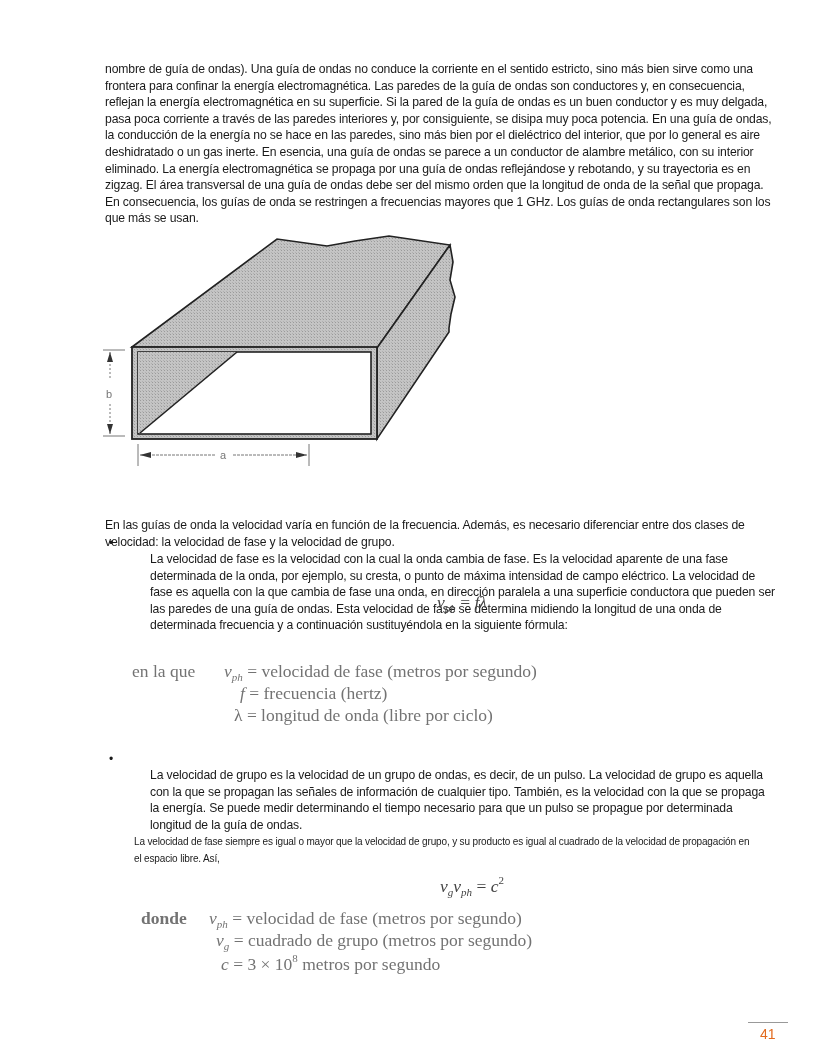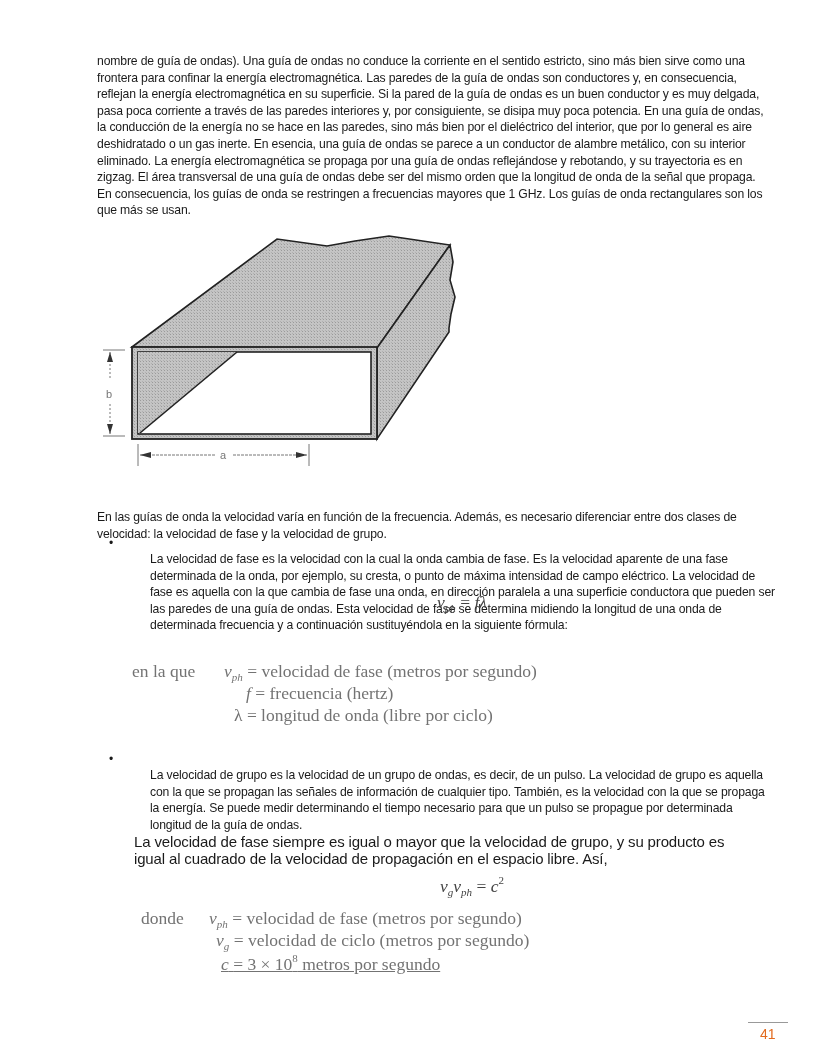--- a/index.html
+++ b/index.html
@@ -1,24 +1,24 @@
 <!DOCTYPE html>
 <html><head>
 <meta charset="utf-8">
 <style>
   html, body { margin: 0; padding: 0; background: #ffffff; }
   body { width: 816px; height: 1056px; position: relative; overflow: hidden;
          font-family: "Liberation Sans", sans-serif; color: #1a1a1a; }
   .para { position: absolute; left: 89px; width: 670px; font-size: 12.2px; line-height: 16.6px;
-          letter-spacing: -0.15px; margin: 8px; }
+          letter-spacing: -0.15px; margin: 16px; }
   .bullet-item { position: absolute; left: 109px; width: 650px; font-size: 12.2px; line-height: 16.6px;
                  letter-spacing: -0.15px; }
   .bullet-dot { position: absolute; left: 0; top: 0; width: 20px; }
   .bullet-text { position: absolute; left: 25px; width: 625px; margin: 16px; }
-  .indent-para { position: absolute; left: 134px; width: 625px; font-size: 15px; line-height: 16.6px;
+  .indent-para { position: absolute; left: 134px; width: 625px; font-size: 10px; line-height: 16.6px;
                  letter-spacing: -0.15px; margin: 0; }
   .eq { position: absolute; font-family: "Liberation Serif", serif; color: #444; font-size: 17.5px; }
   .eq i { font-style: italic; }
   .eq sub { font-size: 11px; vertical-align: -4px; font-style: italic; }
   .eq sup { font-size: 11px; vertical-align: 8px; }
   .def-row { position: absolute; font-family: "Liberation Serif", serif; color: #737373; font-size: 17.5px; white-space: nowrap; }
   .figure { position: absolute; left: 95px; top: 232px; width: 370px; height: 240px; }
   .footer-left { position: absolute; top: 1096px; left: 80px; font-size: 17px; color: #222; white-space: nowrap; word-spacing: 1px; text-align: center; }
   .page-rule { position: absolute; left: 748px; top: 1022px; width: 40px; border-top: 1px solid #999; }
   .page-num { position: absolute; left: 760px; top: 1026px; color: #e26a1e; font-size: 14px; }
@@ -77,51 +77,51 @@
 <div class="eq" style="left:437px; top:592px;">
   <i>v</i><sub>ph</sub>
   <span>=</span>
   <i>fλ</i>
 </div>
 <div class="def-row" style="left:132px; top:661px;">en la que</div>
 <div class="def-row" style="left:224px; top:661px;">
   <i>v</i><sub style="font-size:11px;vertical-align:-4px;font-style:italic;">ph</sub>
   <span>= velocidad de fase (metros por segundo)</span>
 </div>
-<div class="def-row" style="left:246px; top:683px;">
+<div class="def-row" style="left:240px; top:683px;">
   <i>f</i>
   <span>= frecuencia (hertz)</span>
 </div>
 <div class="def-row" style="left:234px; top:705px;">
   <span>λ</span>
   <span>= longitud de onda (libre por ciclo)</span>
 </div>
 
 <div class="bullet-item" style="top:751px;">
   <span class="bullet-dot">•</span>
   <p class="bullet-text">La velocidad de grupo es la velocidad de un grupo de ondas, es decir, de un pulso. La velocidad de grupo es aquella con la que se propagan las señales de información de cualquier tipo. También, es la velocidad con la que se propaga la energía. Se puede medir determinando el tiempo necesario para que un pulso se propague por determinada longitud de la guía de ondas.</p>
 </div>
 
 <p class="indent-para" style="top:834px;">La velocidad de fase siempre es igual o mayor que la velocidad de grupo, y su producto es igual al cuadrado de la velocidad de propagación en el espacio libre. Así,</p>
 
 <div class="eq" style="left:440px; top:874px;">
   <i>v</i><sub>g</sub><i>v</i><sub>ph</sub>
   <span>=</span>
   <i>c</i><sup>2</sup>
 </div>
-<div class="def-row" style="left:141px; top:908px;">donde</div>
+<div class="def-row" style="left:141px; top:908px;font-weight:bold;">donde</div>
 <div class="def-row" style="left:209px; top:908px;">
   <i>v</i><sub style="font-size:11px;vertical-align:-4px;font-style:italic;">ph</sub>
   <span>= velocidad de fase (metros por segundo)</span>
 </div>
 <div class="def-row" style="left:216px; top:930px;">
   <i>v</i><sub style="font-size:11px;vertical-align:-4px;font-style:italic;">g</sub>
-  <span>= velocidad de ciclo (metros por segundo)</span>
+  <span>= cuadrado de grupo (metros por segundo)</span>
 </div>
-<div class="def-row" style="left:221px; top:952px;text-decoration:underline;">
+<div class="def-row" style="left:221px; top:952px;">
   <i>c</i>
   <span>= 3 × 10</span><sup style="font-size:11px;vertical-align:8px;">8</sup><span> metros por segundo</span>
 </div>
 
 <div class="page-rule"></div>
 <div class="page-num">41</div>
 <div class="footer-left">
   <span>MEDIOS DE COMUNICACIÓN</span>
   <span style="display:inline-block;width:18px;"></span>
   <span>INGENIERIA UADE</span>

